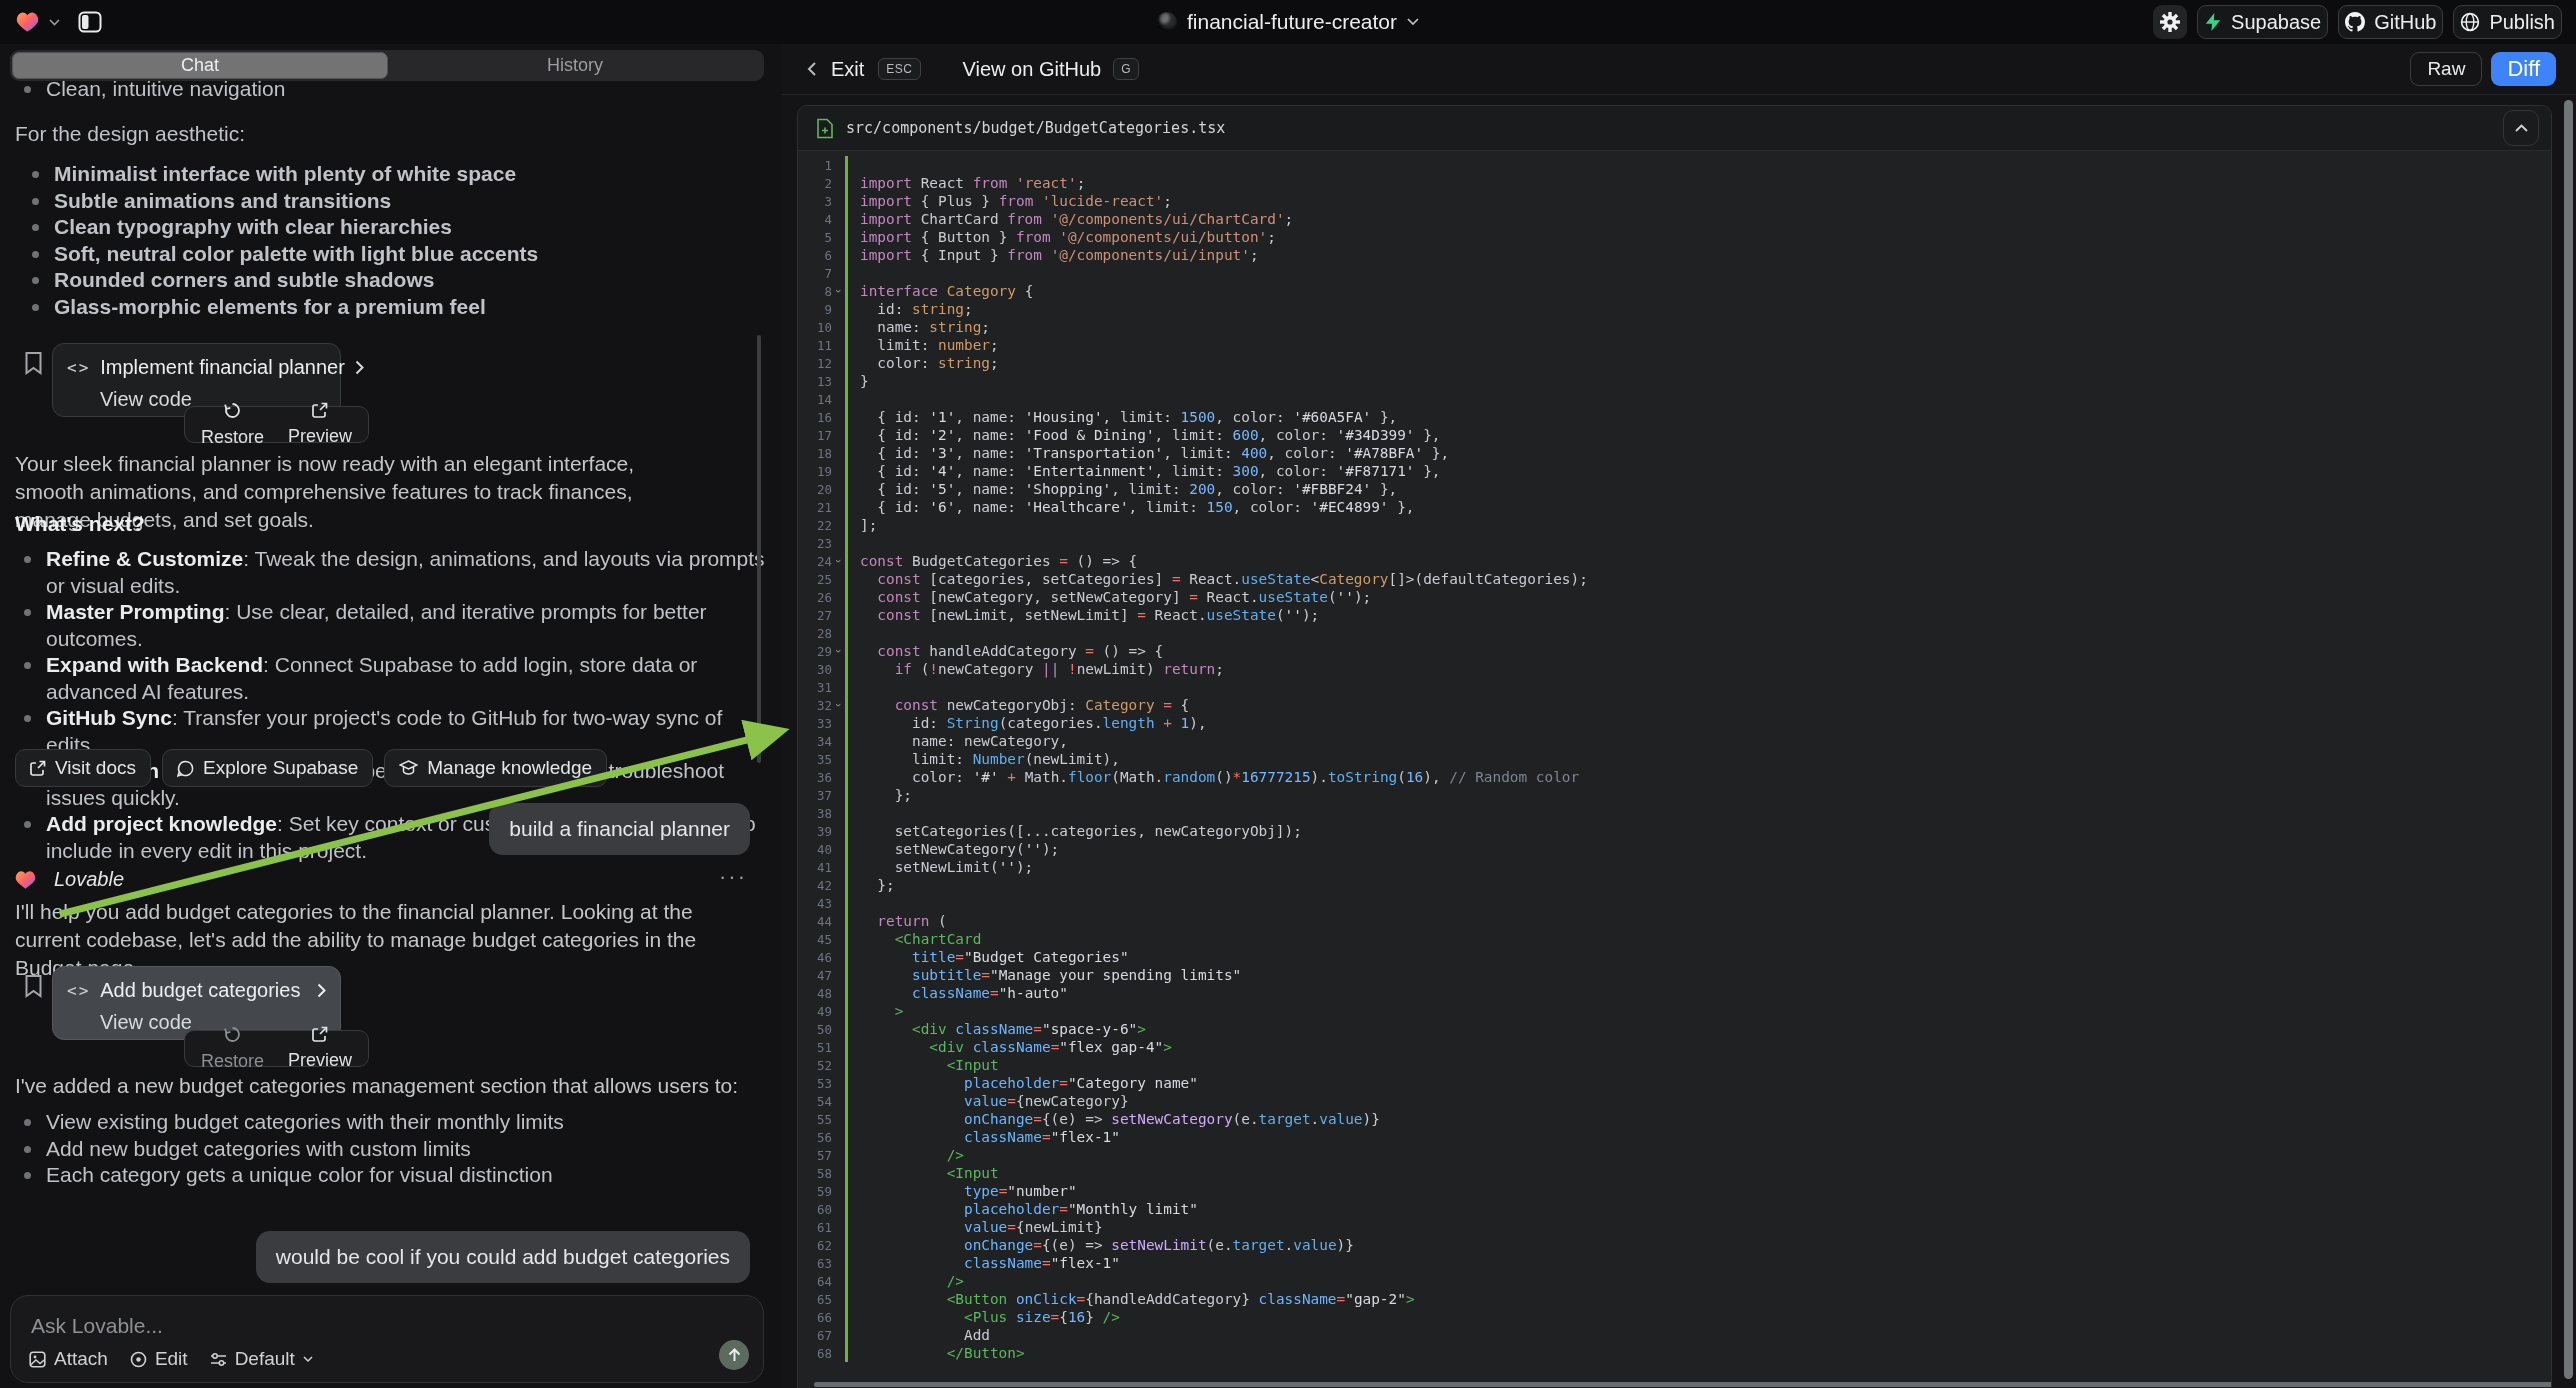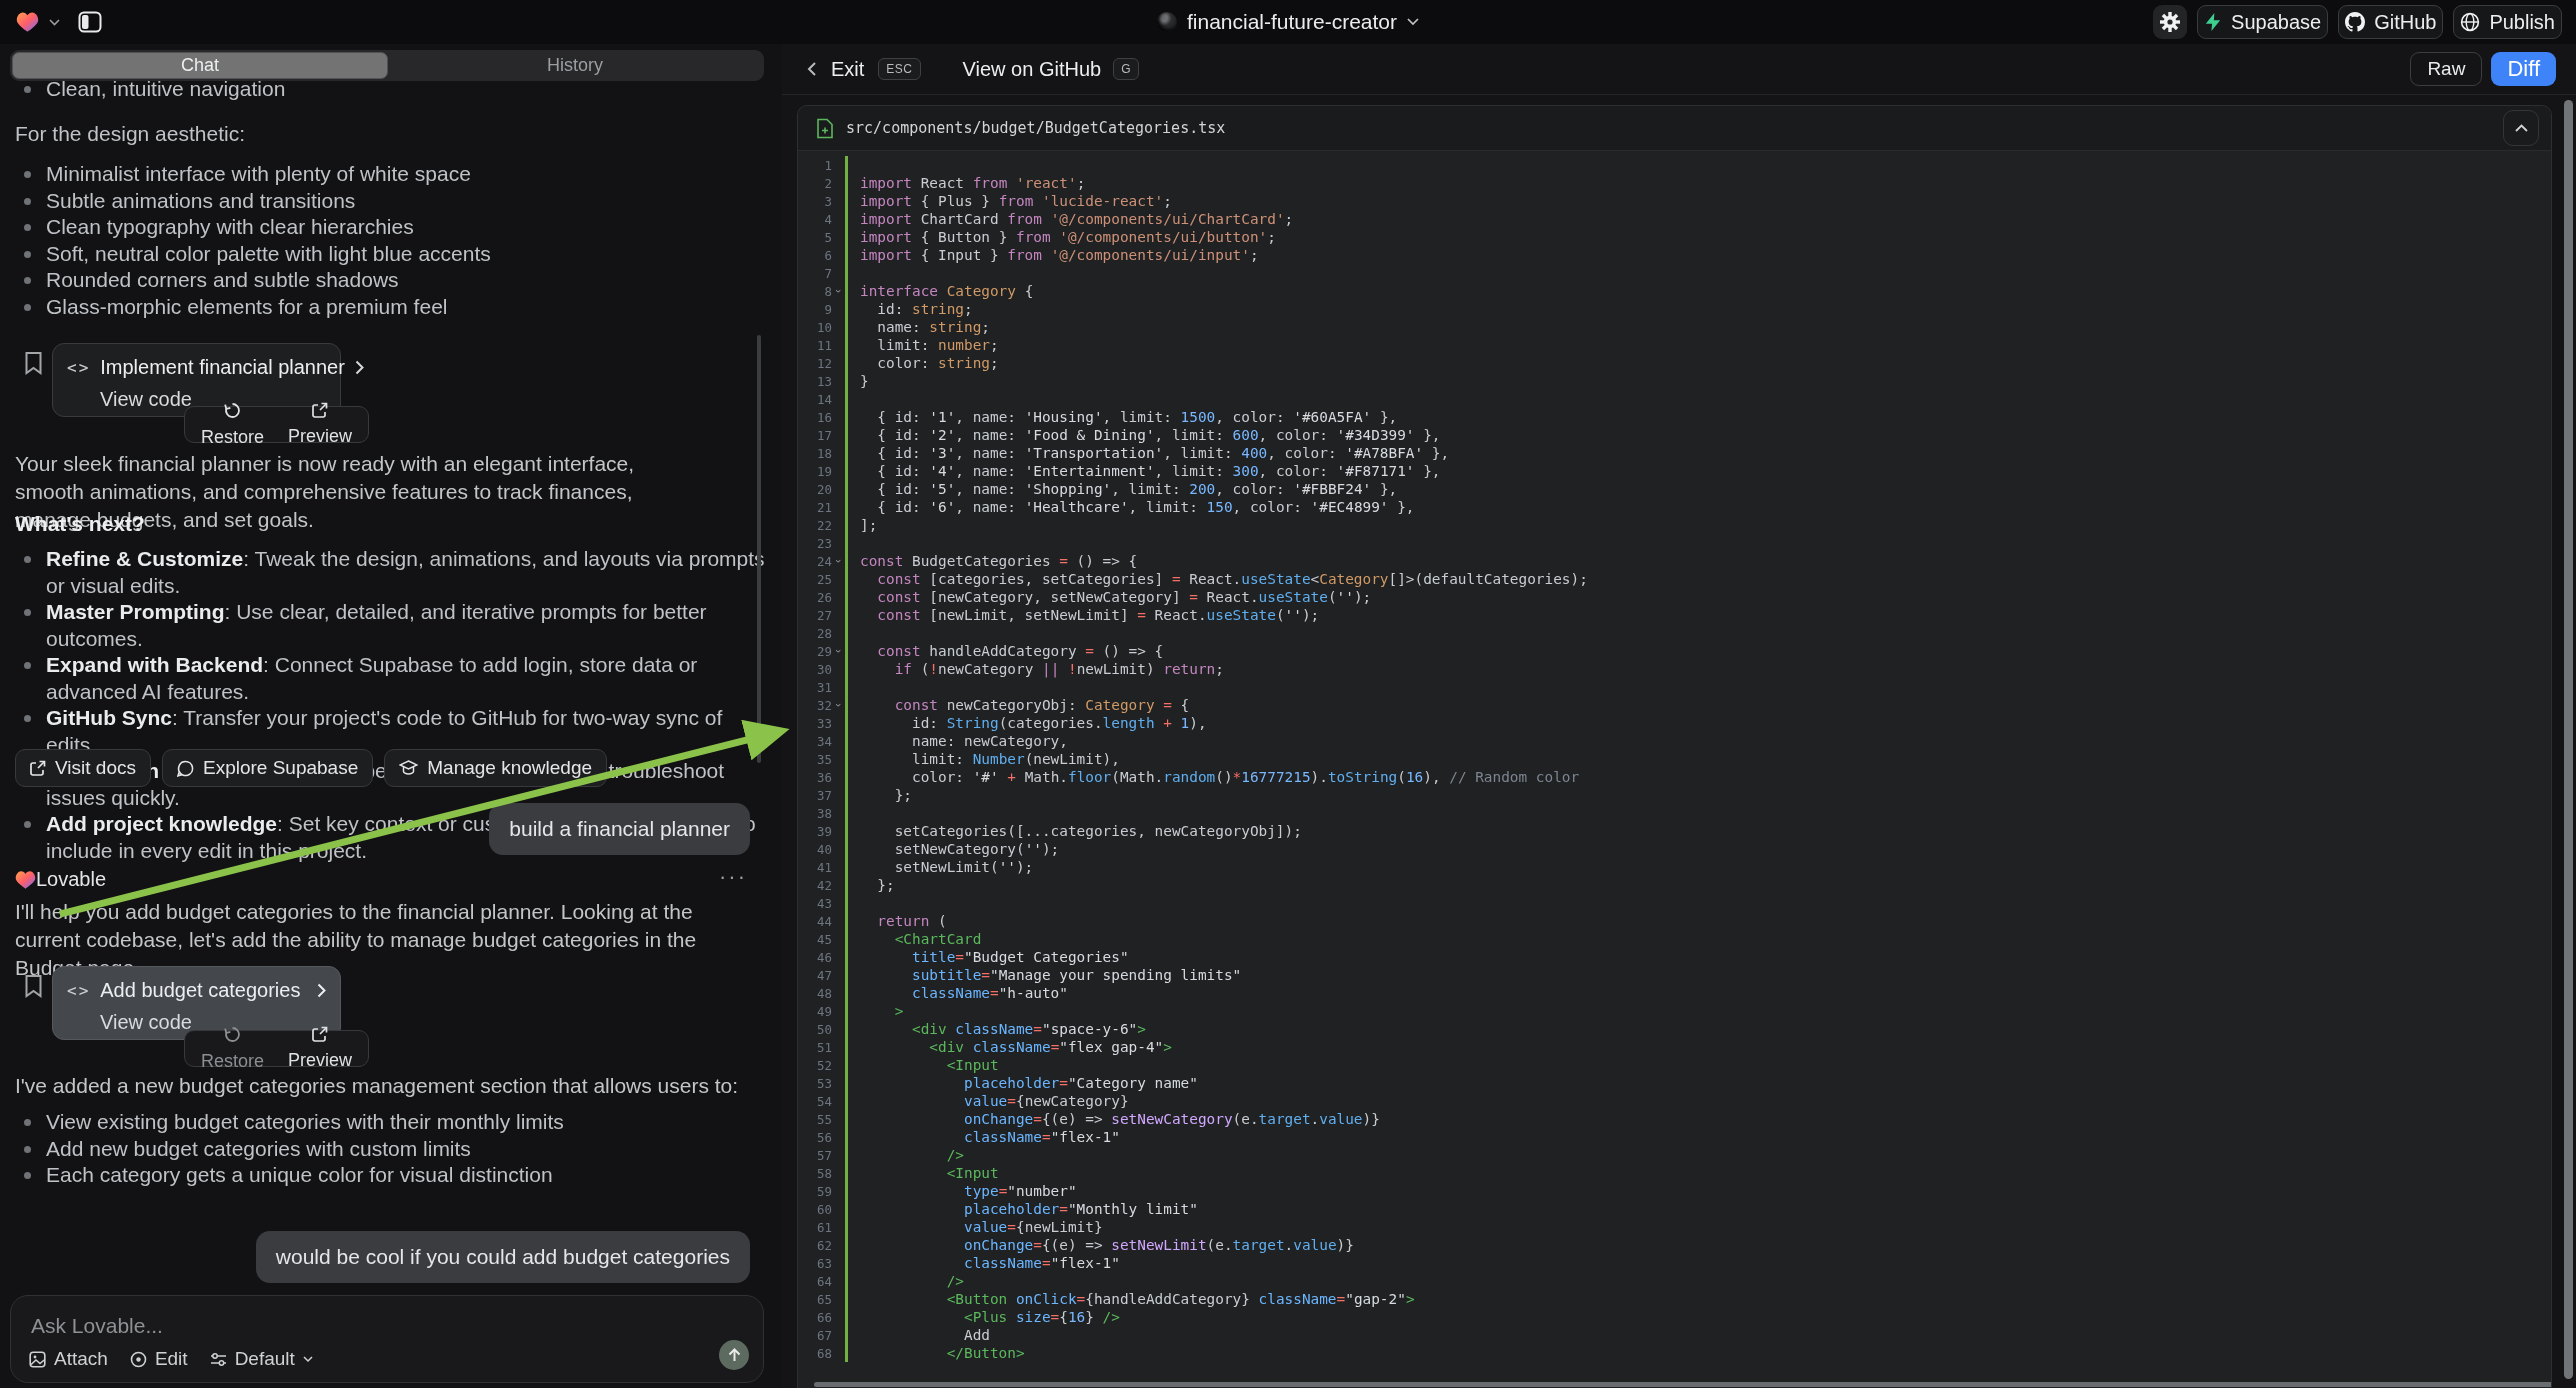--- a/index.html
+++ b/index.html
@@ -42,21 +42,21 @@
   .hover-bar { position:absolute; height:37px; background:#19191b; border:1px solid #37393c; border-radius:10px; display:flex; align-items:center; padding:0 6px; gap:4px; }
   .hover-bar .hb-btn { display:flex; align-items:center; gap:8px; font-size:18px; color:#dfe2e4; padding:0 10px; cursor:pointer;flex-direction:column; }
   .hover-bar .hb-btn.dim { color:#8b8e92; }
   .bm { color:#a2a5a9; }
 
   .actions { position:absolute; left:15px; display:flex; gap:11px; }
   .act-btn { height:38px; border-radius:10px; border:1px solid #38393c; background:#1d1e20; display:flex; align-items:center; gap:9px; padding:0 14px; font-size:19px; color:#e4e6e8; cursor:pointer; }
 
   .bubble { position:absolute; right:32px; background:#3a3c40; border-radius:14px; padding:14px 20px; font-size:21px; color:#e4e6e8; white-space:nowrap; }
 
-  .lov-head { position:absolute; left:15px; display:flex; align-items:center; gap:0; }
+  .lov-head { position:absolute; left:15px; display:flex; align-items:center; gap:18px;font-style:italic; }
   .lov-name { font-size:20px; color:#e3e5e7; }
   .dots { position:absolute; right:35px; color:#9a9da1; font-size:22px; letter-spacing:2px; cursor:pointer; }
 
   .chat-scroll { position:absolute; left:757px; top:291px; width:4px; height:428px; border-radius:2px; background:#3c3d40; }
 
   
   .ask { position:absolute; left:10px; top:1251px; width:754px; height:88px; background:#19191b; border:1px solid #303134; border-radius:18px; padding:18px 20px 12px 20px; }
   .ask .ph { font-size:21px; color:#8e9195; }
   .ask .toolrow { position:absolute; left:18px; bottom:12px; display:flex; align-items:center; gap:22px; }
   .tool-it { display:flex; align-items:center; gap:8px; font-size:19px; color:#cfd2d5; cursor:pointer; }
@@ -183,21 +183,21 @@
       <div class="opt active">Chat</div>
       <div class="opt">History</div>
     </div>
 
     <ul class="blist abs" style="left:0; top:32px; width:757px;">
       <li>Clean, intuitive navigation</li>
     </ul>
 
     <div class="btxt abs" style="left:15px; top:76px;">For the design aesthetic:</div>
 
-    <ul class="blist abs" style="left:0; top:117px; width:757px;">
+    <ul class="blist abs" style="left:8px; top:117px; width:757px;font-weight:bold;">
       <li>Minimalist interface with plenty of white space</li>
       <li>Subtle animations and transitions</li>
       <li>Clean typography with clear hierarchies</li>
       <li>Soft, neutral color palette with light blue accents</li>
       <li>Rounded corners and subtle shadows</li>
       <li>Glass-morphic elements for a premium feel</li>
     </ul>
 
     <span class="abs bm" style="left:24px; top:307px;">
       <svg width="19" height="24" viewBox="0 0 19 24">

